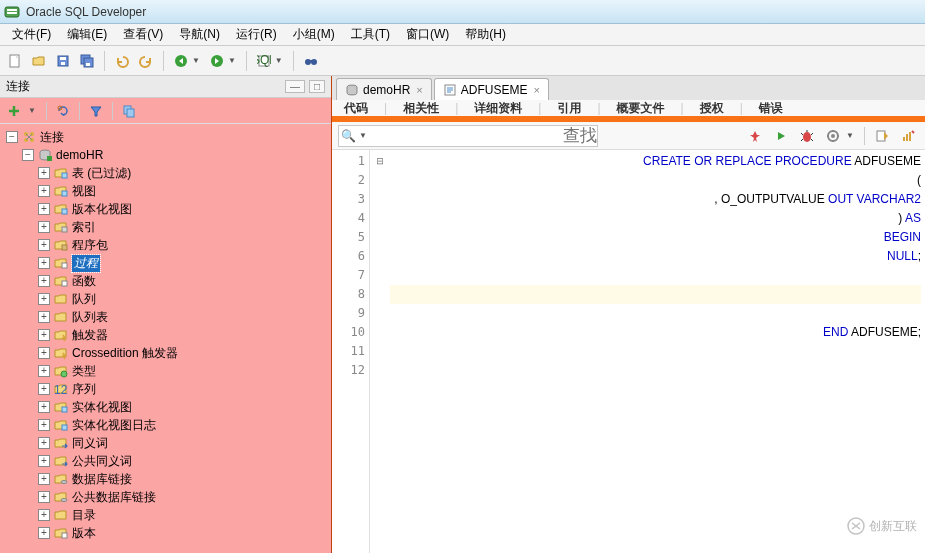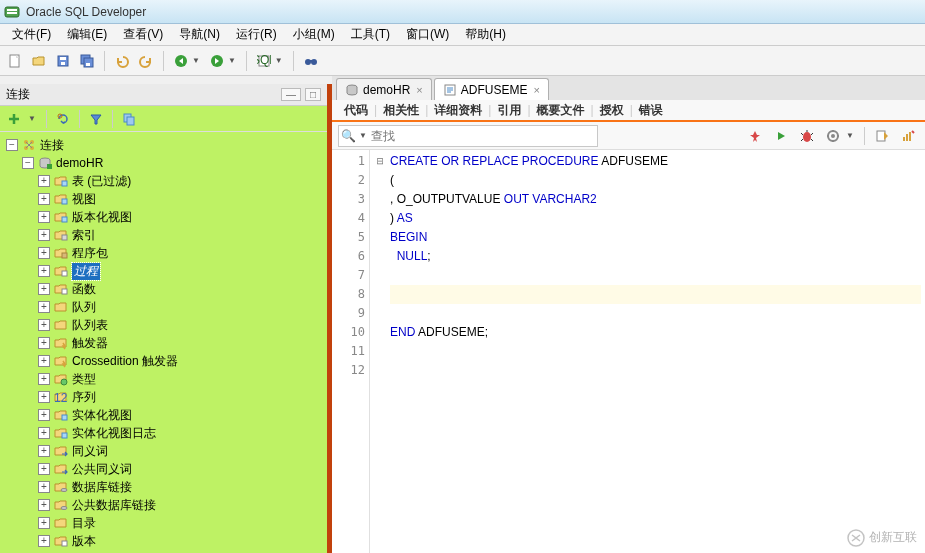--- a/index.html
+++ b/index.html
@@ -12,21 +12,21 @@
 .menu-bar { height: 22px; background: #f4f4f4; display: flex; align-items: center; padding: 0 4px; border-bottom: 1px solid #ccc; }
 .menu-bar span { padding: 3px 8px; cursor: default; text-align: right; }
 
 .toolbar { height: 30px; background: #f4f4f4; display: flex; align-items: center; padding: 0 4px; border-bottom: 1px solid #ccc; gap: 2px; }
 .toolbar .sep { width: 1px; height: 20px; background: #ccc; margin: 0 4px; }
 .tb-btn { width: 22px; height: 22px; display: flex; align-items: center; justify-content: center; border-radius: 2px; }
 .dd-arrow { font-size: 8px; color: #555; margin-left: -2px; margin-right: 4px; }
 
 .main-area { display: flex; height: calc(553px - 24px - 22px - 30px); }
 
-.sidebar { width: 332px; background: #bef264; border-right: 5px solid #c2410c; display: flex; flex-direction: column; margin-top: 8px; }
+.sidebar { width: 332px; background: #fca5a5; border-right: 1px solid #c2410c; display: flex; flex-direction: column; }
 .sidebar-header { height: 22px; background: #eaeaea; display: flex; align-items: center; justify-content: space-between; padding: 0 6px; border-bottom: 1px solid #ccc; }
 .sidebar-header .title { font-size: 12px; }
 .sidebar-header .ctrls { display: flex; gap: 4px; }
 .sidebar-header .ctrls span { font-size: 10px; color: #666; padding: 0 4px; border: 1px solid #bbb; background: #f8f8f8; }
 .sidebar-toolbar { height: 26px; display: flex; align-items: center; padding: 0 4px; border-bottom: 1px solid #ddd; gap: 6px; }
 .st-btn { width: 20px; height: 20px; display: flex; align-items: center; justify-content: center; }
 .st-sep { width: 1px; height: 18px; background: #ccc; }
 
 .tree { flex: 1; overflow: auto; padding: 4px 0; user-select: none; }
 .tree-row { display: flex; align-items: center; height: 18px; padding-left: 4px; white-space: nowrap; }
@@ -37,46 +37,46 @@
 .indent0 { padding-left: 6px; }
 .indent1 { padding-left: 22px; }
 .indent2 { padding-left: 38px; }
 
 .editor-pane { flex: 1; display: flex; flex-direction: column; background: #fff; }
 .tabs { height: 24px; display: flex; align-items: flex-end; padding: 0 4px; background: #e4e4e4; }
 .tab { height: 22px; display: flex; align-items: center; padding: 0 8px; margin-right: 2px; background: #f2f2f2; border: 1px solid #b0b0b0; border-bottom: none; border-radius: 3px 3px 0 0; gap: 4px; cursor: default; }
 .tab.active { background: #fff; }
 .tab .close-x { font-size: 11px; color: #888; margin-left: 2px; }
 
-.subtabs { height: 22px; display: flex; align-items: center; padding: 0 6px; background: #f8f8f8; border-bottom: 2px solid #f97316; gap: 0; }
+.subtabs { height: 22px; display: flex; align-items: center; padding: 0 6px; background: #f8f8f8; border-bottom: 6px solid #f97316; gap: 10px; }
 .subtab { padding: 3px 6px; font-size: 12px; color: #333; cursor: default; font-weight: bold; }
 .subtab.active { font-weight: bold; }
 .subsep { color: #ccc; }
 
 .editor-toolbar { height: 28px; display: flex; align-items: center; padding: 0 6px; background: #f8f8f8; border-bottom: 1px solid #ddd; gap: 4px; }
 .search-wrap { display: flex; align-items: center; flex: 0 0 260px; height: 22px; border: 1px solid #c8c8c8; background: #fff; }
 .search-wrap .mag { width: 20px; text-align: center; color: #444; }
-.search-wrap input { border: none; outline: none; flex: 1; font-size: 12px; height: 20px; color: #888; }
+.search-wrap input { border: none; outline: none; flex: 1; font-size: 17px; height: 20px; color: #888; text-align: right; }
 .et-btn { width: 22px; height: 22px; display: flex; align-items: center; justify-content: center; }
 .et-sep { width: 1px; height: 18px; background: #ccc; margin: 0 2px; }
 
 .code-area { flex: 1; display: flex; background: #fff; overflow: hidden; }
 .gutter { width: 38px; background: #fff; border-right: 1px solid #e0e0e0; text-align: right; padding: 2px 4px 0 0; }
 .gutter .ln { height: 19px; font-size: 12px; color: #888; line-height: 19px; font-family: Consolas, monospace; }
 .fold-gutter { width: 20px; padding-top: 2px; }
 .fold-gutter .fold { height: 19px; font-size: 9px; color: #777; text-align: center; line-height: 19px; }
-.code { flex: 1; padding: 2px 4px 0 0; font-family: Consolas, "Courier New", monospace; font-size: 13px; line-height: 19px; }
+.code { flex: 1; padding: 2px 4px 0 0; font-family: Consolas, "Courier New", monospace; font-size: 13px; line-height: 19px; text-align: right; }
 .code .row { height: 19px; white-space: pre; }
 .code .row.current { background: #fffbe6; }
 .kw { color: #0000c8; }
 .str { color: #0000c8; }
 .ident { color: #000; }
 .op { color: #000; }
 
-.watermark { position: fixed; right: 4px; bottom: 4px; opacity: 0.5; display: flex; align-items: flex-start; gap: 4px; font-size: 10px; color: #666; background: rgba(255,255,255,0.7); padding: 2px 4px; border-radius: 4px; }
+.watermark { position: fixed; right: 4px; bottom: 16px; opacity: 0.5; display: flex; align-items: center; gap: 4px; font-size: 10px; color: #666; background: rgba(255,255,255,0.7); padding: 2px 4px; border-radius: 4px; }
 
 
 svg.icon { width: 16px; height: 16px; }
 svg.icon-sm { width: 14px; height: 14px; }
 </style>
 </head>
 <body>
 
 <div class="title-bar">
   <span class="app-icon">

